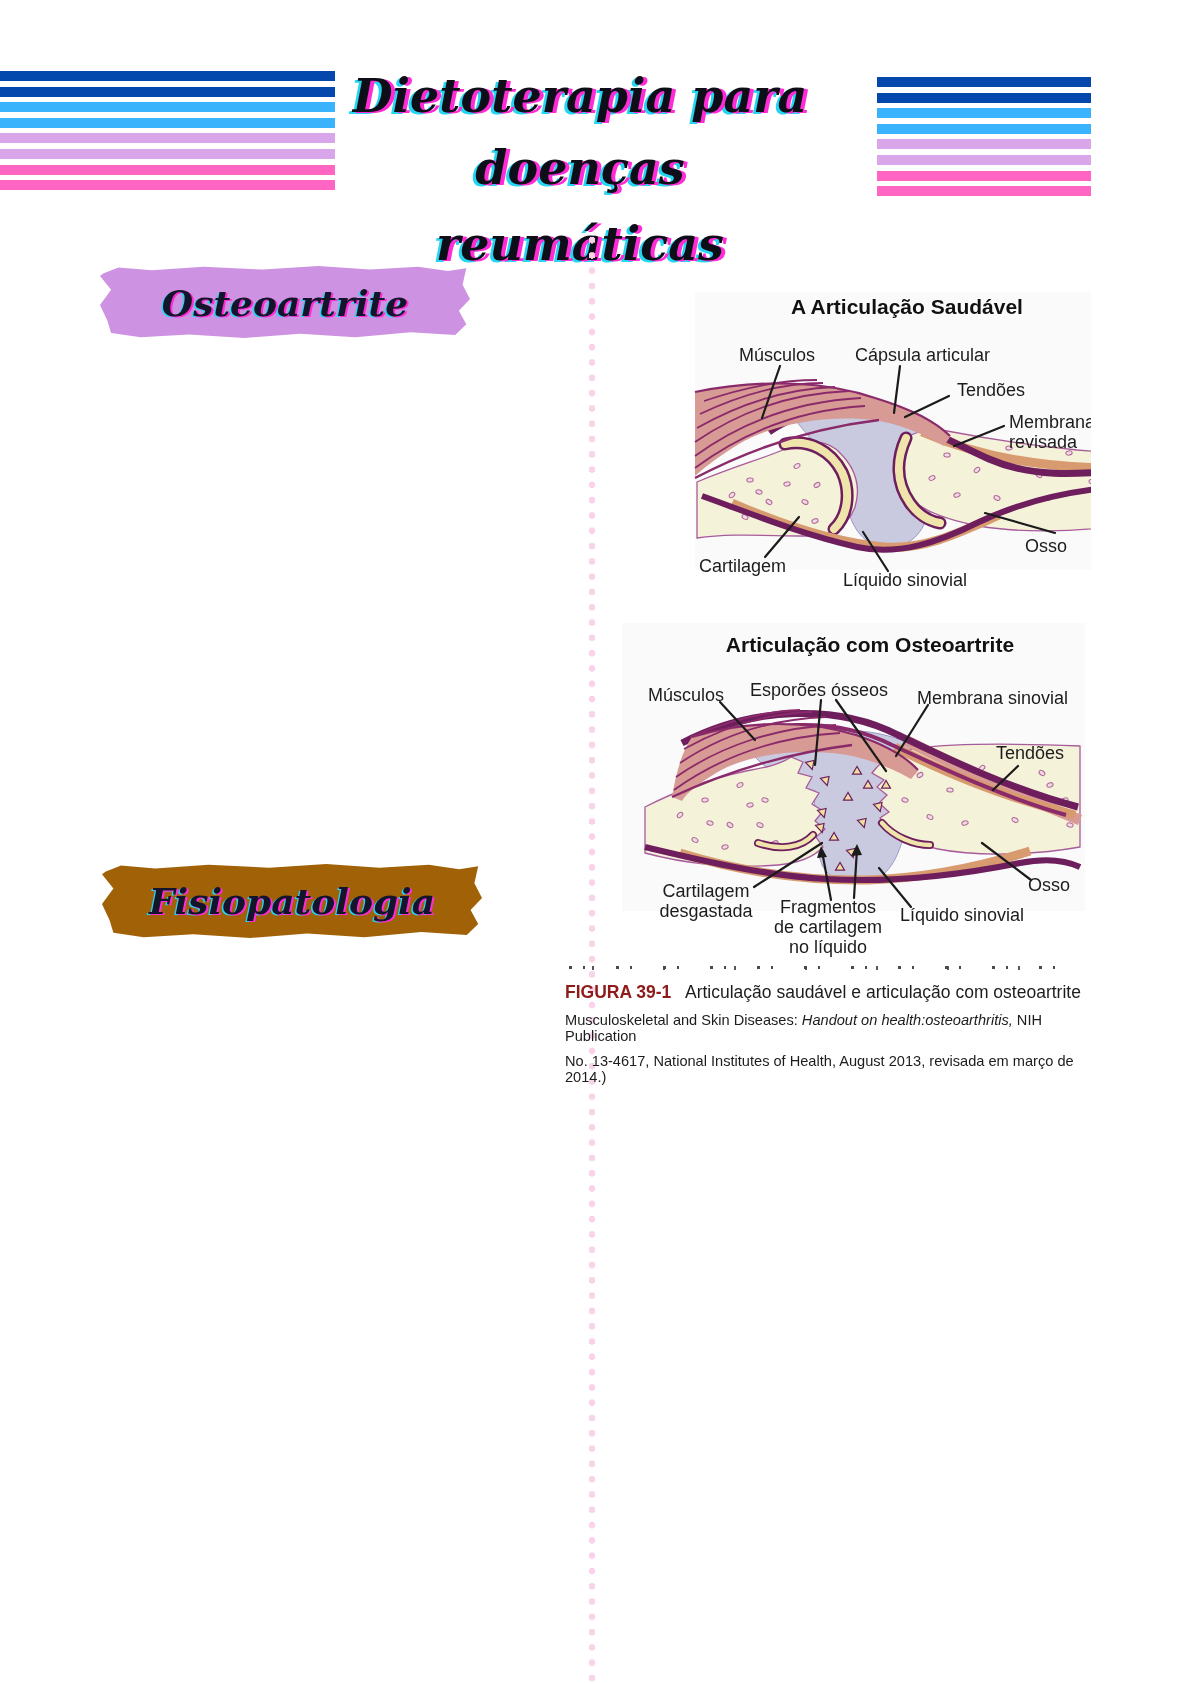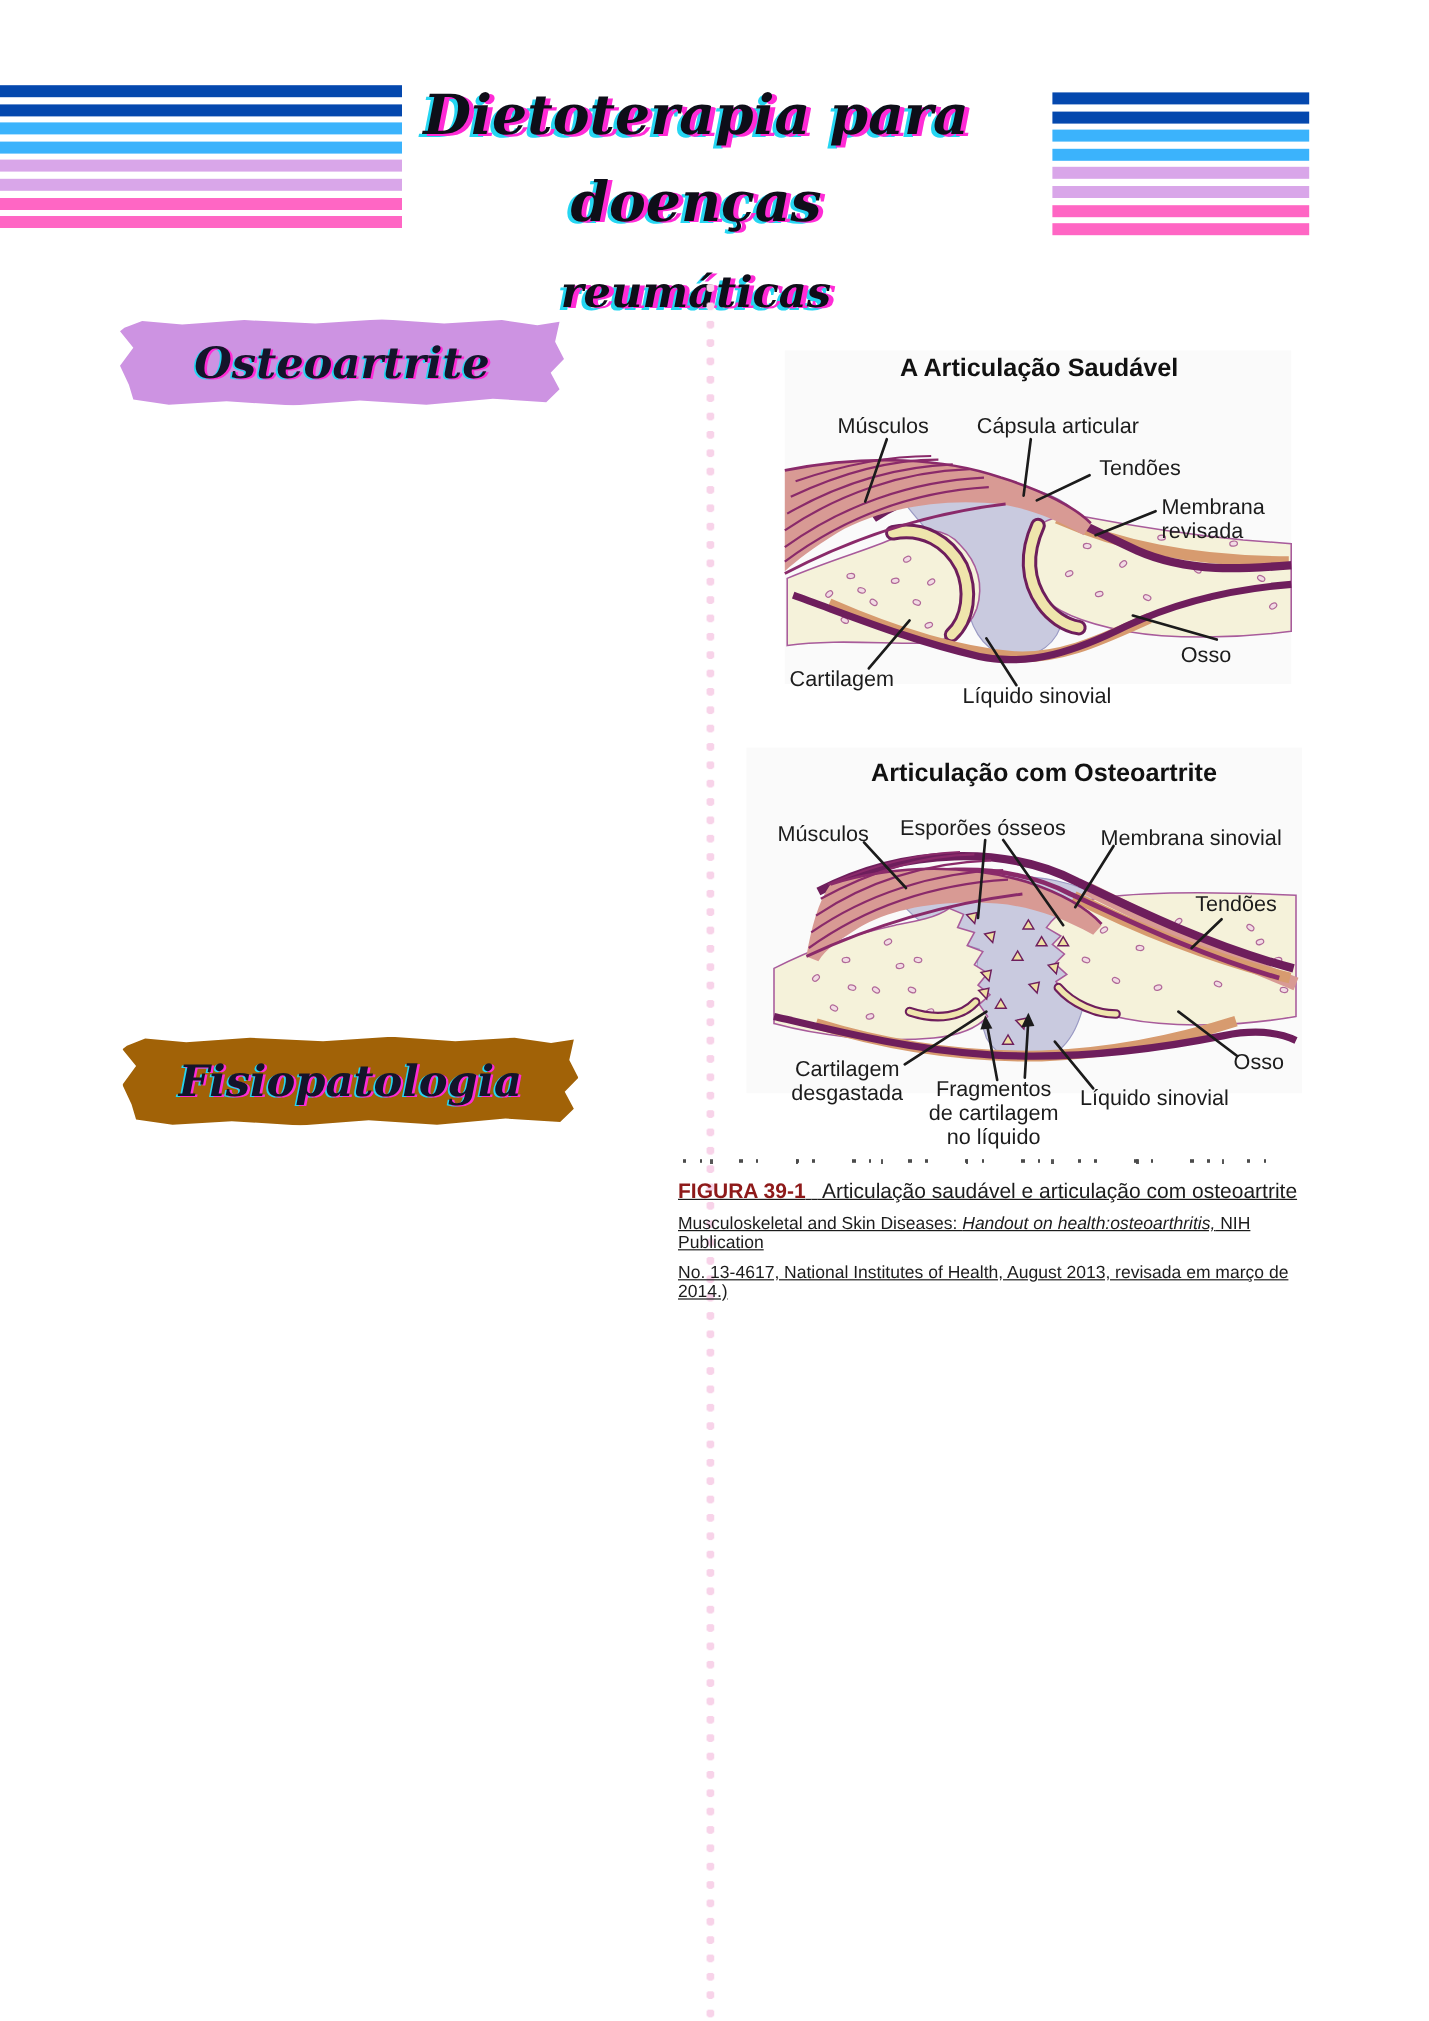--- a/index.html
+++ b/index.html
@@ -9,46 +9,46 @@
   
   .stripes{position:absolute;}
   .stripes .stripe{height:10px;margin-bottom:5.6px;}
   .stripes-left{left:0;top:71px;width:335px;}
   .stripes-right{left:877px;top:77px;width:314px;}
 
   
   .script{font-family:"DejaVu Serif", cursive, serif;font-style:italic;font-weight:700;}
   .main-title{position:absolute;left:320px;top:60px;width:520px;text-align:center;}
   .main-title .line1{font-size:46px;line-height:72px;}
-  .main-title .line2{font-size:36px;line-height:64px;margin-top:8px;}
+  .main-title .line2{font-size:46px;line-height:64px;margin-top:8px;}
 
   .brush{position:absolute;text-align:center;
          clip-path:polygon(1% 10%,5% 2%,14% 6%,28% 1%,44% 5%,59% 0%,73% 5%,86% 1%,94% 7%,99% 3%,
                            98% 26%,100% 46%,97% 62%,99% 81%,96% 96%,84% 92%,69% 99%,54% 94%,
                            39% 100%,24% 95%,11% 99%,3% 93%,2% 76%,0% 54%,3% 33%,0% 14%);}
   .brush-1{left:100px;top:266px;width:370px;height:72px;}
   .brush-2{left:102px;top:864px;width:380px;height:74px;}
   .brush .brush-text{font-size:36px;line-height:74px;text-align:center;}
 
   
   .dot-divider{position:absolute;left:588px;top:236px;width:8px;height:1448px;
                background-size:8px 15.3px;background-repeat:repeat-y;}
 
   
   .diagram{position:absolute;}
   .diagram .panel{position:absolute;background:#fafafa;}
   .diag-svg{position:absolute;left:0;top:0;}
   .dlabel{position:absolute;font-size:18px;color:#1c1c1c;line-height:20px;white-space:nowrap;}
   .dlabel.wrap{white-space:normal;}
   .dtitle{position:absolute;font-size:21px;font-weight:700;color:#111;text-align:center;}
-  .d1{left:606px;top:270px;width:475px;height:330px;}
+  .d1{left:647px;top:270px;width:475px;height:330px;}
   .d2{left:610px;top:585px;width:490px;height:382px;}
 
   
-  .caption{position:absolute;left:565px;top:964px;width:525px;color:#1c1c1c;text-decoration:underline;}
+  .caption{position:absolute;left:565px;top:964px;width:525px;color:#1c1c1c;}
   .clipped-line{height:9px;overflow:hidden;position:relative;opacity:.85;}
   .clipped-line .marks{position:absolute;top:2px;left:4px;width:505px;height:4px;
       background-image:
         repeating-linear-gradient(90deg,#2c2c2c 0 3px,transparent 3px 14px,#2c2c2c 14px 16px,transparent 16px 47px),
         repeating-linear-gradient(90deg,transparent 0 23px,#3a3a3a 23px 25px,transparent 25px 71px);
       background-size:100% 3px,100% 4px;background-repeat:repeat-x;}
   .cap-line{margin-top:9px;}
   .cap-main{font-size:17.5px;}
   .cap-tag{font-weight:700;}
   .cap-cite{font-size:14.6px;}

